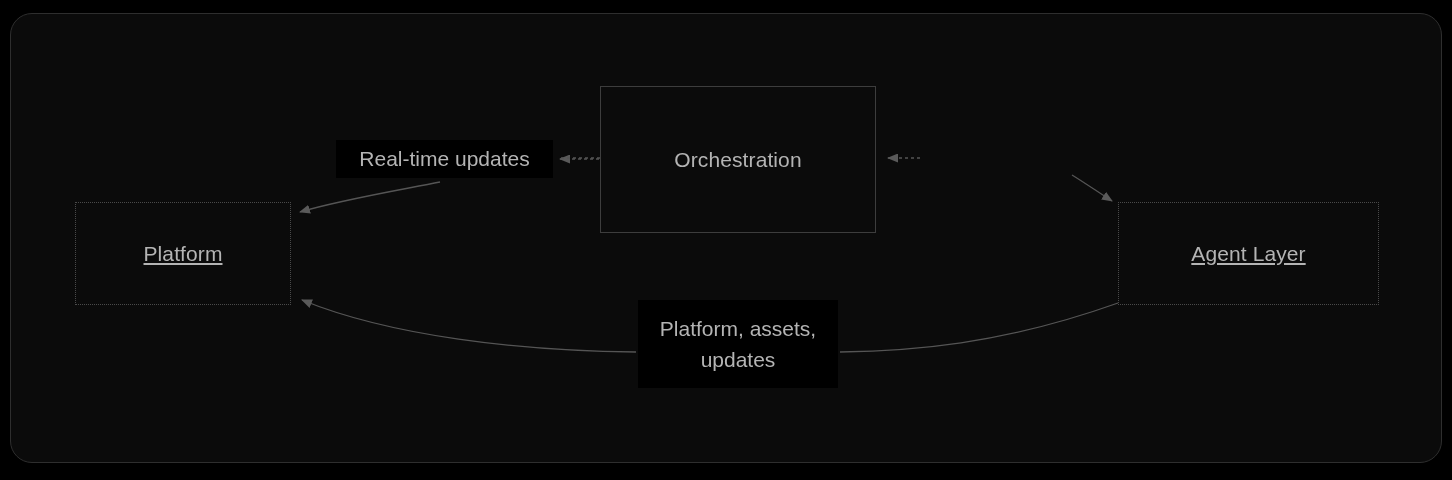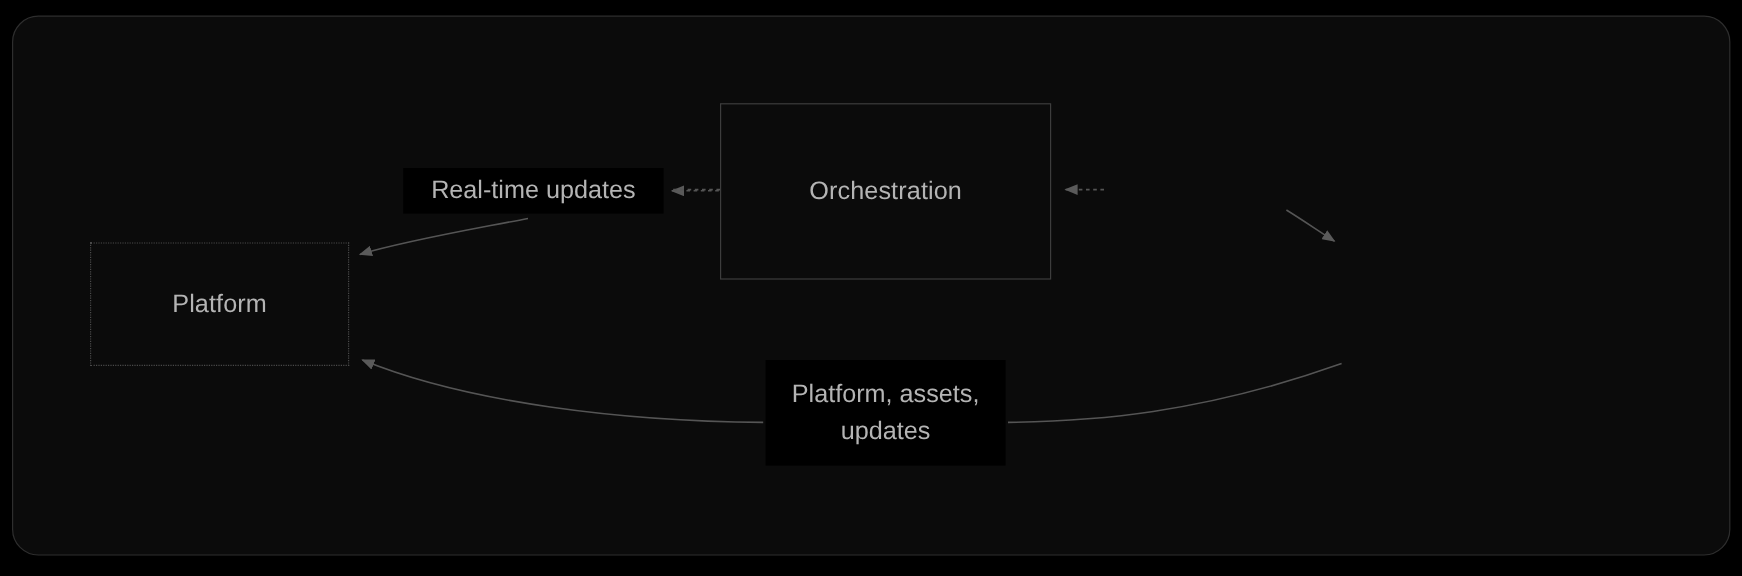--- a/index.html
+++ b/index.html
@@ -50,20 +50,21 @@
     align-items: center;
     justify-content: center;
     text-align: center;
     color: #b4b4b4;
     font-size: 21px;
     line-height: 1.42;
     letter-spacing: 0.1px;
   }
   .node.dotted {
     border: 1px dotted #4a4a4a;
+    text-decoration: underline;
   }
   .node.solid {
     border: 1px solid #3d3d3d;
   }
   #node-platform {
     left: 75px;
     top: 202px;
     width: 216px;
     height: 103px;
   }
@@ -150,20 +151,23 @@
   <div id="node-platform" class="node dotted">
     <span>Platform</span>
   </div>
 
   <div id="node-orchestration" class="node solid">
     <span>
       <span class="lbl-line">Orchestration</span>
     </span>
   </div>
 
+  <div id="node-agent" class="node dotted">
+    <span>Agent Layer</span>
+  </div>
 
   <div id="label-realtime" class="edge-label">
     <span class="lbl-line">Real-time updates</span>
   </div>
 
 
   <div id="label-findings" class="edge-label">
     <span class="lbl-line">Platform, assets,</span>
     <span class="lbl-line">updates</span>
   </div>

